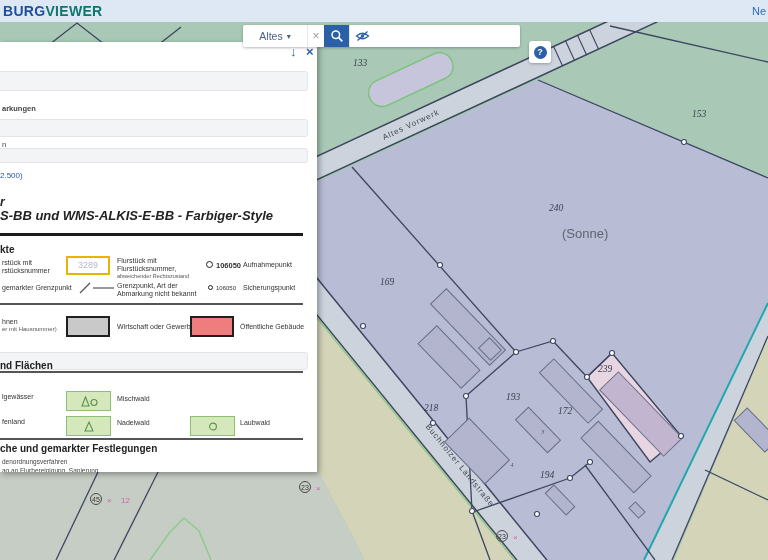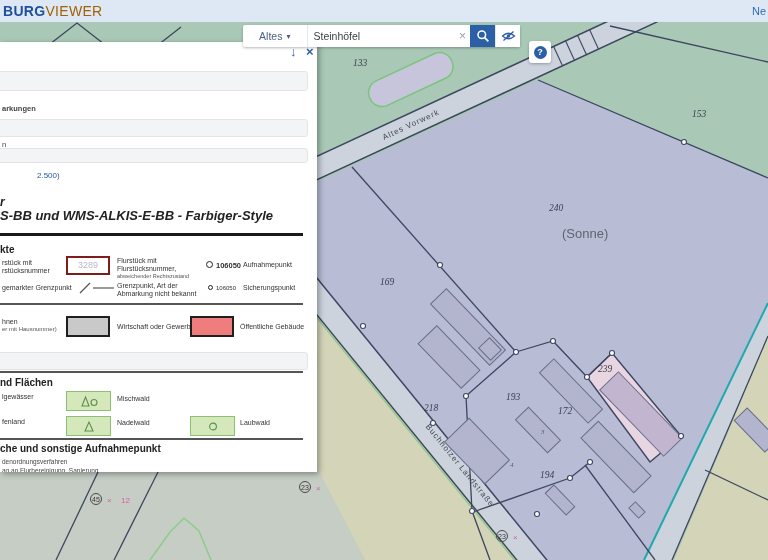--- a/index.html
+++ b/index.html
@@ -2,21 +2,21 @@
 <html><head>
 <meta charset="utf-8">
 <style>
   html,body{margin:0;padding:0;}
   body{width:768px;height:560px;overflow:hidden;position:relative;
        font-family:"Liberation Sans",sans-serif;background:#a9c9b6;}
   .abs{position:absolute;}
   
   #header{left:0;top:0;width:768px;height:22px;background:#dde8f4;z-index:30;}
   #brand{left:3px;top:3px;font-size:14px;font-weight:bold;color:#1d4f9c;letter-spacing:.3px;}
-  #brand .lite{color:#a16207;font-weight:normal;}
+  #brand .lite{color:#0f766e;font-weight:bold;}
   #hdr-link{left:752px;top:5px;font-size:11px;color:#2f6db8;white-space:nowrap;}
   
   #searchbar{left:243px;top:25px;width:277px;height:22px;background:#fff;z-index:20;
              display:flex;align-items:stretch;box-shadow:0 1px 3px rgba(0,0,0,.28);border-radius:2px;}
   #cat{width:64px;display:flex;align-items:center;justify-content:center;font-size:10.5px;
        color:#4a5f85;cursor:pointer;border-right:1px solid #e4e7ec;}
   #cat .caret{font-size:8px;margin-left:4px;color:#4a5f85;}
   #query{flex:1;border:none;outline:none;font-size:10.5px;color:#3a3f45;padding:0 6px;
          font-family:"Liberation Sans",sans-serif;background:transparent;}
   #clear-x{width:16px;display:flex;align-items:center;justify-content:center;color:#9aa0a8;
@@ -199,30 +199,30 @@
 <div id="panel" class="abs">
   <div class="icon-btn" style="left:290px;top:2px;">↓</div>
   <div class="icon-btn" style="left:306px;top:2px;">×</div>
 
   <div class="graybar" style="top:29px;height:18px;"></div>
   <div class="frag" style="left:2px;top:62px;font-weight:bold;">arkungen</div>
   <div class="frag" style="left:2px;top:59px;margin-top:44px;">nzen</div>
   <div class="graybar" style="top:77px;height:16px;"></div>
   <div class="frag" style="left:2px;top:98px;">n</div>
   <div class="graybar" style="top:106px;height:13px;"></div>
-  <div class="frag" style="left:0;top:129px;color:#2456a8;font-size:8px;padding-left:37px;">2.500)</div>
+  <div class="frag" style="left:0;top:129px;color:#2456a8;font-size:8px;">2.500)</div>
 
   <div style="position:absolute;left:0;top:153px;font-size:12px;font-weight:bold;font-style:italic;color:#222;">r</div>
   <div style="position:absolute;left:0;top:166px;font-size:13px;font-weight:bold;font-style:italic;color:#222;white-space:nowrap;">S-BB und WMS-ALKIS-E-BB - Farbiger-Style</div>
   <div class="rule" style="top:191px;height:3px;background:#1a1a1a;"></div>
 
   <div class="sec-head" style="left:0;top:202px;">kte</div>
   <div class="frag tiny" style="left:2px;top:217px;">rstück mit</div>
   <div class="frag tiny" style="left:2px;top:225px;">rstücksnummer</div>
-  <div style="position:absolute;left:66px;top:214px;width:44px;height:19px;border:2px solid #7f1d1d;box-sizing:border-box;
+  <div style="position:absolute;left:66px;top:214px;width:44px;height:19px;border:2px solid #eab308;box-sizing:border-box;
               text-align:center;line-height:15px;font-size:9px;color:#b5bac2;">3289</div>
   <div class="frag tiny" style="left:117px;top:215px;">Flurstück mit</div>
   <div class="frag tiny" style="left:117px;top:223px;">Flurstücksnummer,</div>
   <div class="frag" style="left:117px;top:231px;font-size:5.5px;color:#555;">abweichender Rechtszustand</div>
   <div class="circ-sym" style="left:206px;top:219px;width:7px;height:7px;"></div>
   <div class="leg-label leg-bold" style="left:216px;top:219px;">106050</div>
   <div class="leg-label" style="left:243px;top:219px;">Aufnahmepunkt</div>
 
   <div class="frag tiny" style="left:2px;top:242px;">gemarkter Grenzpunkt</div>
   <svg style="position:absolute;left:78px;top:238px;" width="38" height="14">
@@ -240,21 +240,21 @@
   <div class="frag tiny" style="left:2px;top:276px;">hnen</div>
   <div class="frag" style="left:2px;top:284px;font-size:6px;color:#555;">er mit Hausnummer)</div>
   <div class="swatch" style="left:66px;top:274px;background:#c9c9c9;"></div>
   <div class="leg-label" style="left:117px;top:281px;">Wirtschaft oder Gewerbe</div>
   <div class="swatch" style="left:190px;top:274px;background:#f07d7d;"></div>
   <div class="leg-label" style="left:240px;top:281px;">Öffentliche Gebäude</div>
 
   <div class="graybar" style="top:310px;height:16px;"></div>
   <div class="rule" style="top:329px;"></div>
 
-  <div class="sec-head" style="left:0;top:335px;">nd Flächen</div>
+  <div class="sec-head" style="left:0;top:318px;">nd Flächen</div>
   <div class="frag tiny" style="left:2px;top:351px;">lgewässer</div>
   <div class="greenbox" style="left:66px;top:349px;">
     <svg width="22" height="13">
       <polygon points="4,11 7.5,2 11,11" fill="none" stroke="#5d8f49" stroke-width="1.1"></polygon>
       <circle cx="16" cy="7.5" r="3" fill="none" stroke="#5d8f49" stroke-width="1.1"></circle>
     </svg>
   </div>
   <div class="leg-label" style="left:117px;top:353px;">Mischwald</div>
   <div class="frag tiny" style="left:2px;top:376px;">fenland</div>
   <div class="greenbox" style="left:66px;top:374px;">
@@ -264,31 +264,30 @@
   </div>
   <div class="leg-label" style="left:117px;top:377px;">Nadelwald</div>
   <div class="greenbox" style="left:190px;top:374px;">
     <svg width="10" height="11">
       <circle cx="5" cy="5.5" r="3.4" fill="none" stroke="#5d8f49" stroke-width="1.1"></circle>
     </svg>
   </div>
   <div class="leg-label" style="left:240px;top:377px;">Laubwald</div>
 
   <div class="rule" style="top:396px;"></div>
-  <div class="sec-head" style="left:0;top:401px;">che und sonstige Aufnahmepunkt</div>
+  <div class="sec-head" style="left:0;top:401px;">che und gemarkter Festlegungen</div>
   <div class="frag" style="left:2px;top:416px;font-size:6.5px;color:#444;">denordnungsverfahren</div>
   <div class="frag" style="left:2px;top:425px;font-size:6.5px;color:#444;">ag an Flurbereinigung, Sanierung</div>
 </div>
 
 <div id="searchbar" class="abs">
   <div id="cat">
     <span>Altes</span>
     <span class="caret">▾</span>
   </div>
-  <input id="query" value="Steinhöfel" style="">
   <div id="clear-x">×</div>
   <div id="btn-search">
     <svg width="14" height="14">
       <circle cx="5.8" cy="5.8" r="3.8" fill="none" stroke="#fff" stroke-width="1.5"></circle>
       <line x1="8.7" y1="8.7" x2="12.3" y2="12.3" stroke="#fff" stroke-width="1.7"></line>
     </svg>
   </div>
   <div id="btn-eye">
     <svg width="15" height="12">
       <path d="M1.5 6 Q7.5 0.5 13.5 6 Q7.5 11.5 1.5 6 Z" fill="none" stroke="#2b5fa6" stroke-width="1.2"></path>

